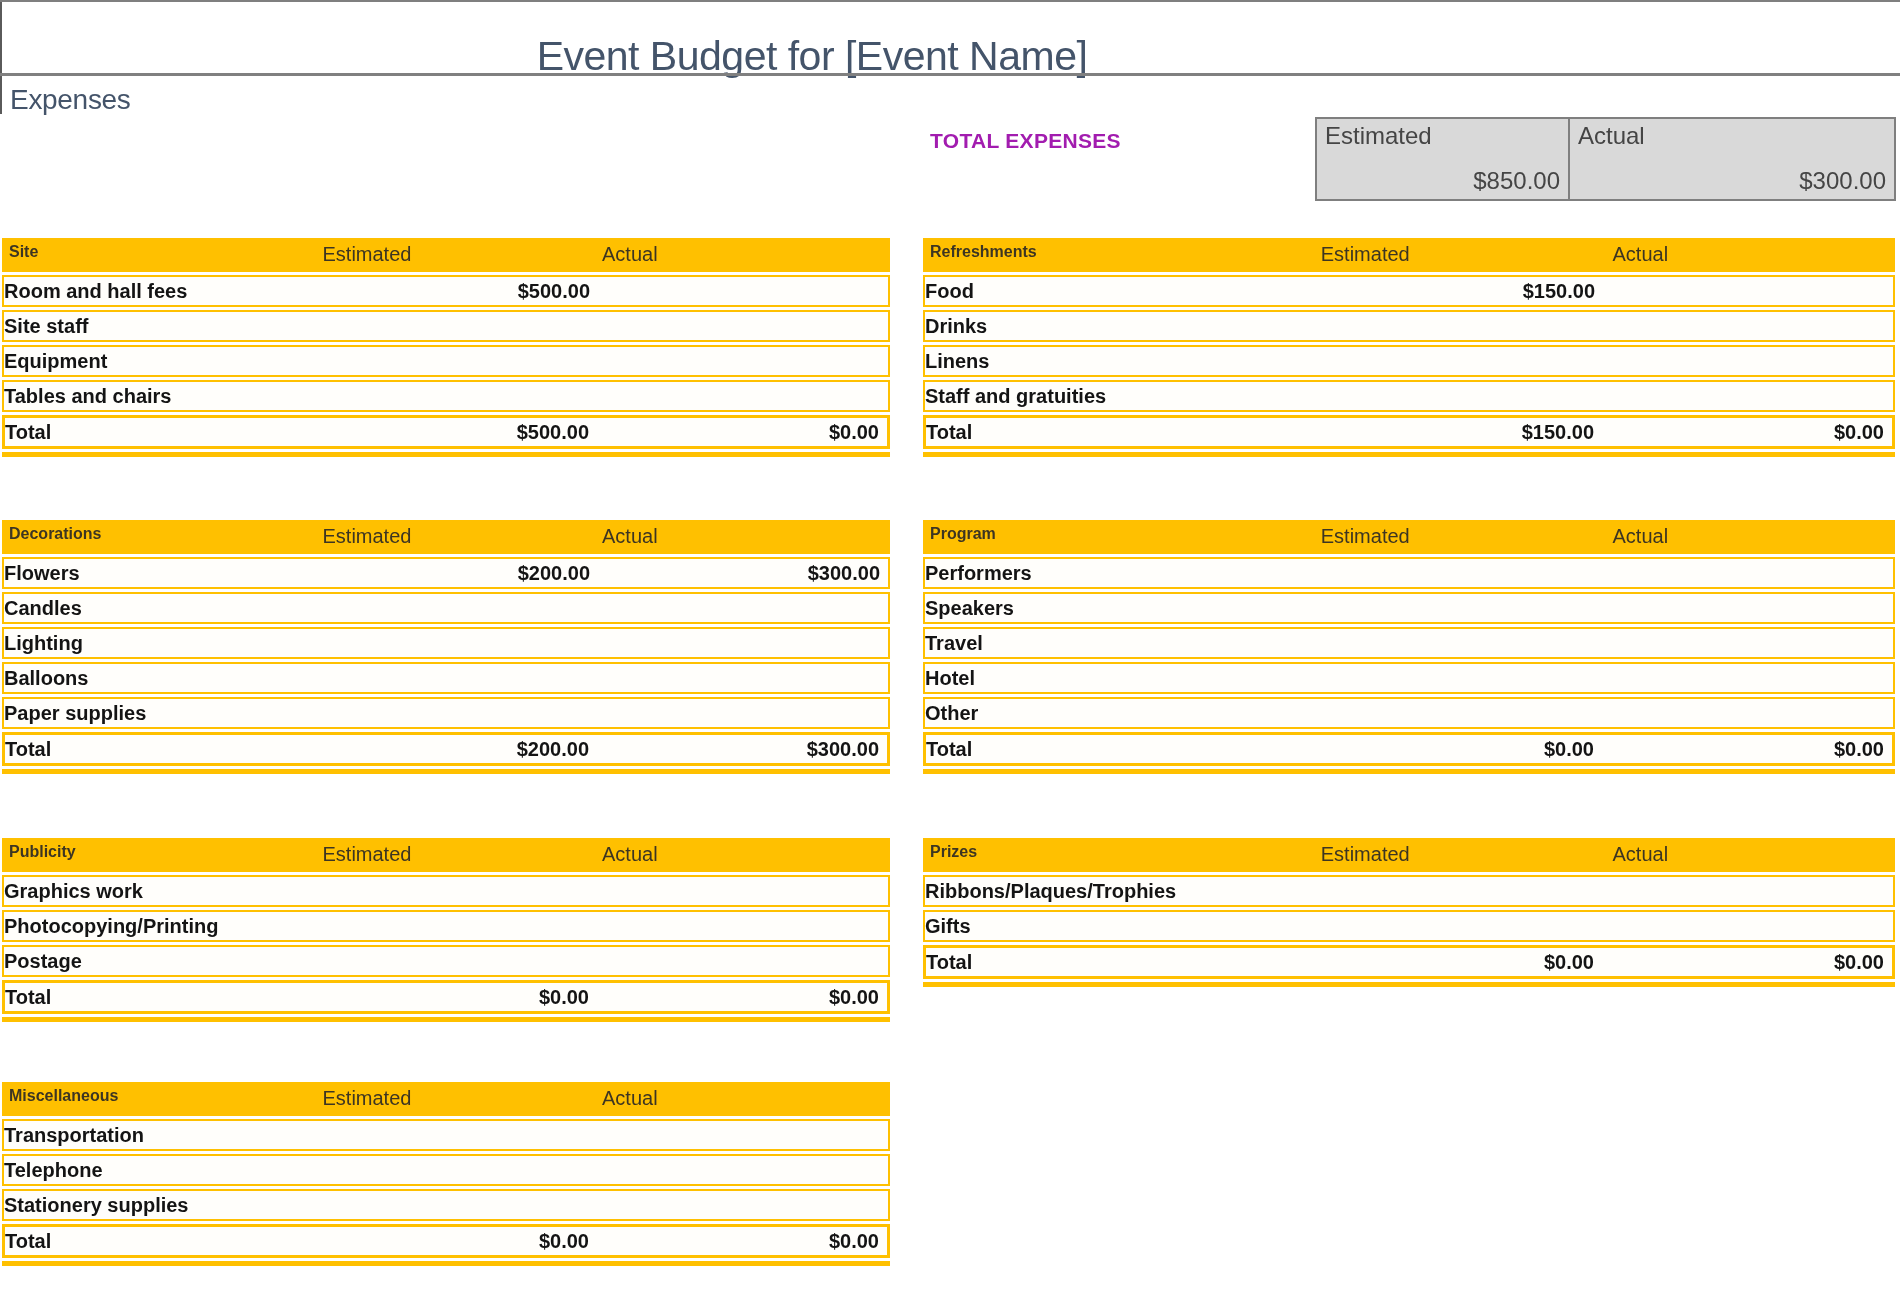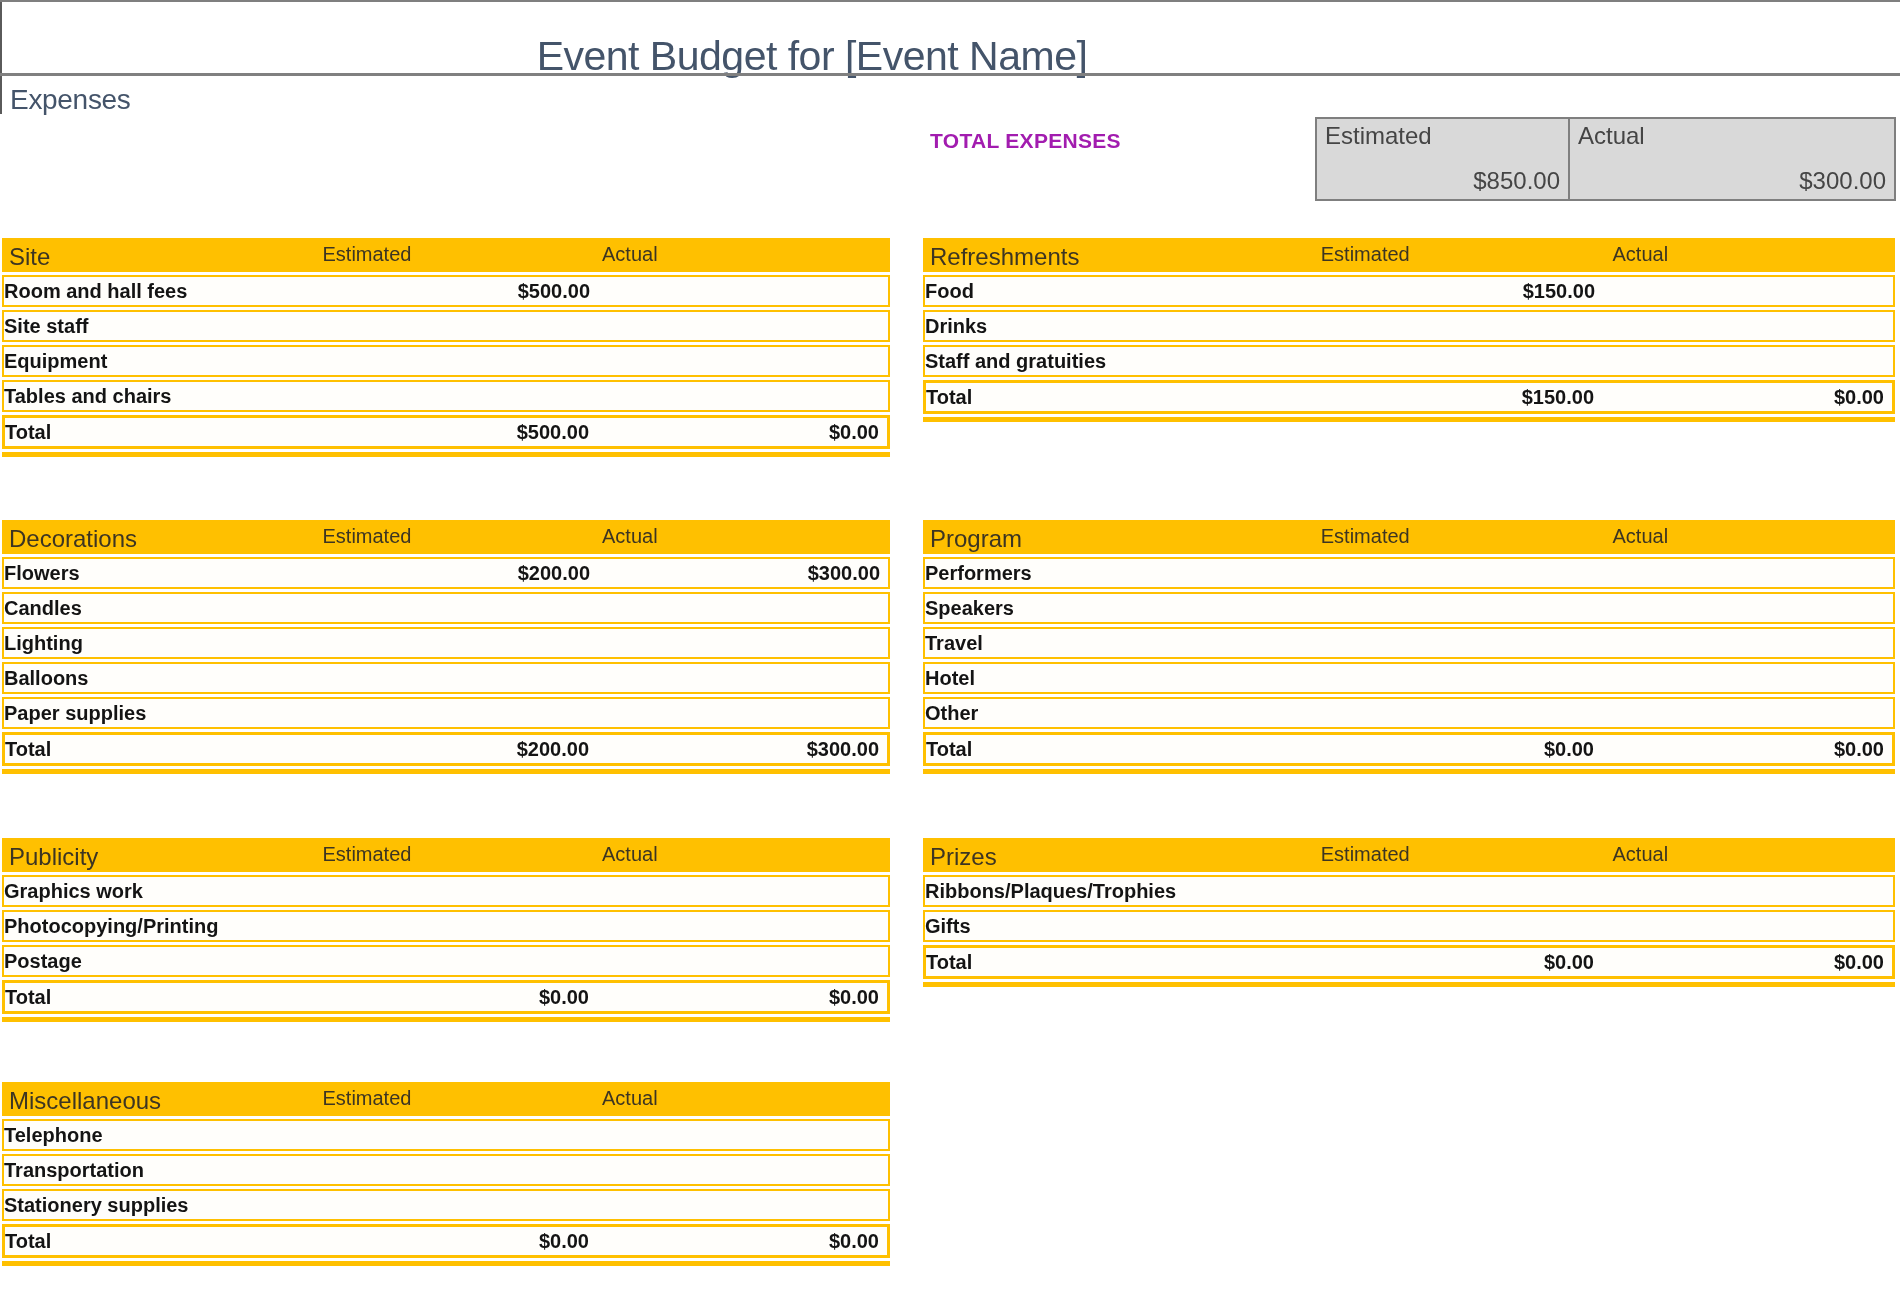--- a/index.html
+++ b/index.html
@@ -52,21 +52,21 @@
   .t-right-0{left:923px;top:238px;width:972px;}
   .t-right-1{left:923px;top:520px;width:972px;}
   .t-right-2{left:923px;top:838px;width:972px;}
 
   .t-header{
     position:relative;height:34px;background:#ffc000;
     margin-bottom:3px;
   }
   .t-name{
     position:absolute;left:7px;top:5px;
-    font-size:24px;color:#3d3522;font-weight:400;
+    font-size:16px;color:#3d3522;font-weight:700;
   }
   .t-est,.t-act{
     position:absolute;top:5px;transform:translateX(-50%);
     font-size:20px;color:#3d3522;font-weight:400;white-space:nowrap;
   }
   .side-left .t-est{left:41.1%;}
   .side-left .t-act{left:70.7%;}
   .side-right .t-est{left:45.5%;}
   .side-right .t-act{left:73.8%;}
 
@@ -154,20 +154,25 @@
     <span class="cell-label">Food</span>
     <span class="cell-est">$150.00</span>
     <span class="cell-act"></span>
   </div>
       <div class="t-row">
     <span class="cell-label">Drinks</span>
     <span class="cell-est"></span>
     <span class="cell-act"></span>
   </div>
       <div class="t-row">
+    <span class="cell-label">Linens</span>
+    <span class="cell-est"></span>
+    <span class="cell-act"></span>
+  </div>
+      <div class="t-row">
     <span class="cell-label">Staff and gratuities</span>
     <span class="cell-est"></span>
     <span class="cell-act"></span>
   </div>
       <div class="t-row t-total">
     <span class="cell-label">Total</span>
     <span class="cell-est">$150.00</span>
     <span class="cell-act">$0.00</span>
   </div>
       <div class="t-bottom-bar"></div>
@@ -299,30 +304,30 @@
   </div>
       <div class="t-bottom-bar"></div>
     </section>
     <section class="budget-table t-left-3 side-left">
     <div class="t-header">
       <span class="t-name">Miscellaneous</span>
       <span class="t-est">Estimated</span>
       <span class="t-act">Actual</span>
     </div>
   <div class="t-row">
+    <span class="cell-label">Transportation</span>
+    <span class="cell-est"></span>
+    <span class="cell-act"></span>
+  </div>
+      <div class="t-row">
     <span class="cell-label">Telephone</span>
     <span class="cell-est"></span>
     <span class="cell-act"></span>
   </div>
       <div class="t-row">
-    <span class="cell-label">Transportation</span>
-    <span class="cell-est"></span>
-    <span class="cell-act"></span>
-  </div>
-      <div class="t-row">
     <span class="cell-label">Stationery supplies</span>
     <span class="cell-est"></span>
     <span class="cell-act"></span>
   </div>
       <div class="t-row t-total">
     <span class="cell-label">Total</span>
     <span class="cell-est">$0.00</span>
     <span class="cell-act">$0.00</span>
   </div>
       <div class="t-bottom-bar"></div>

